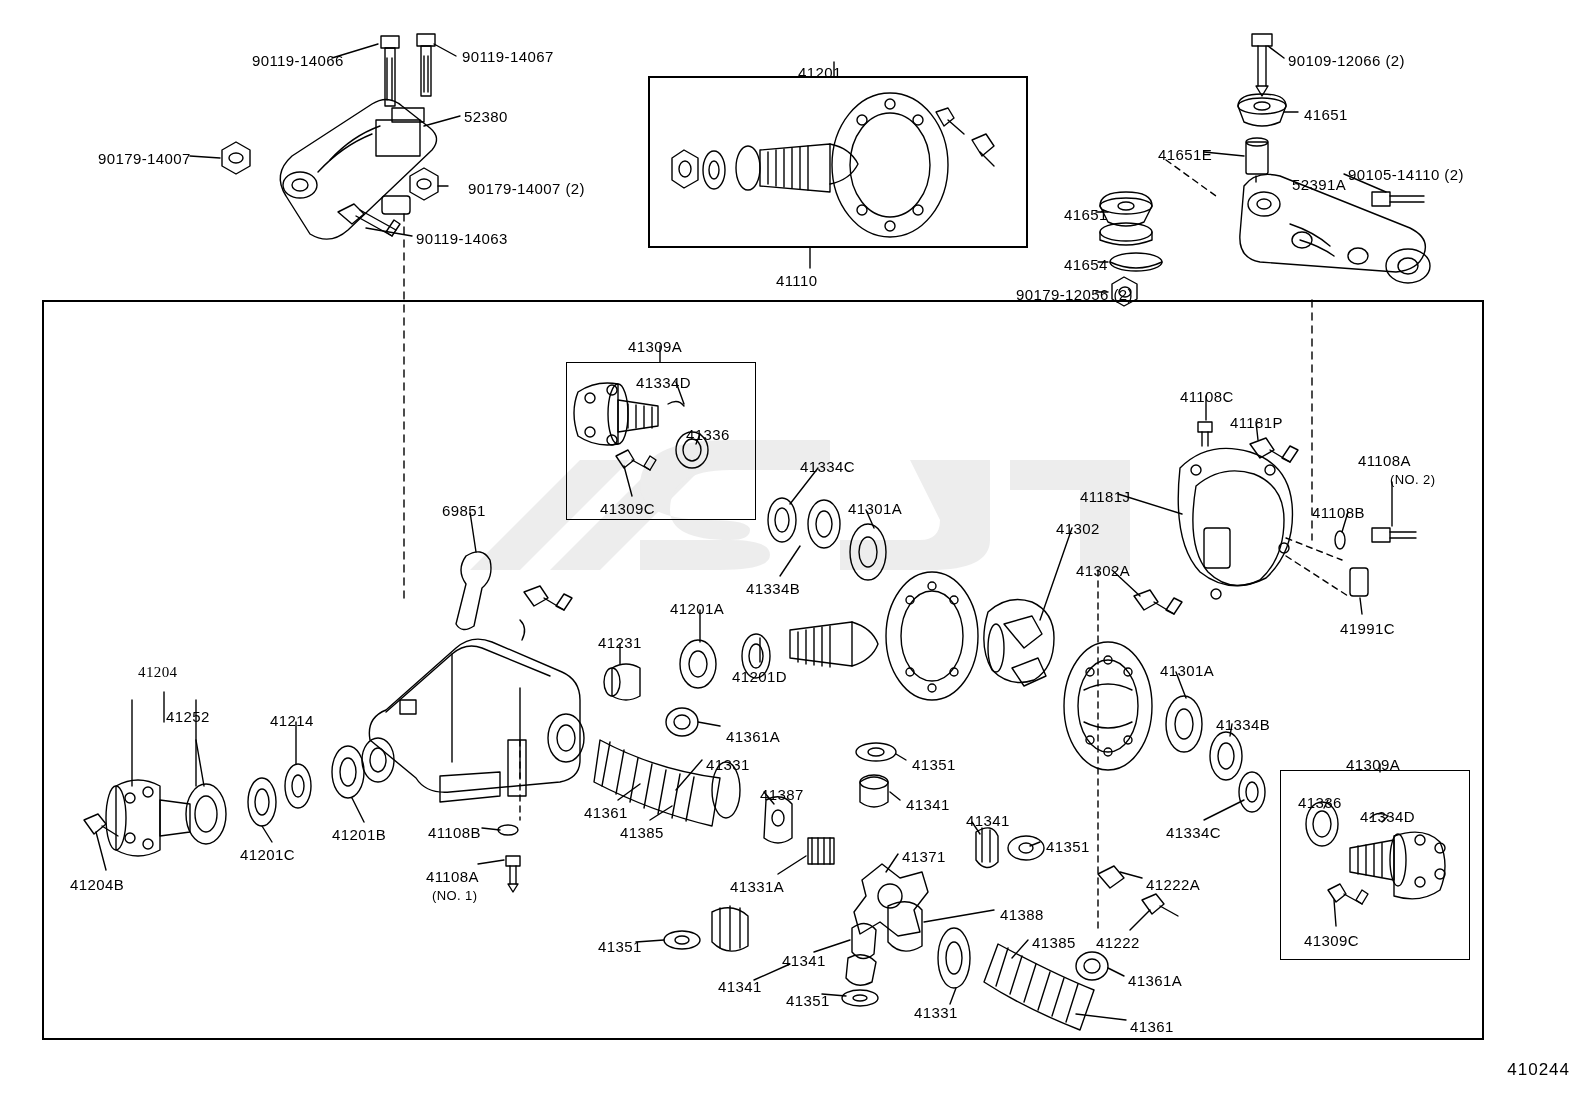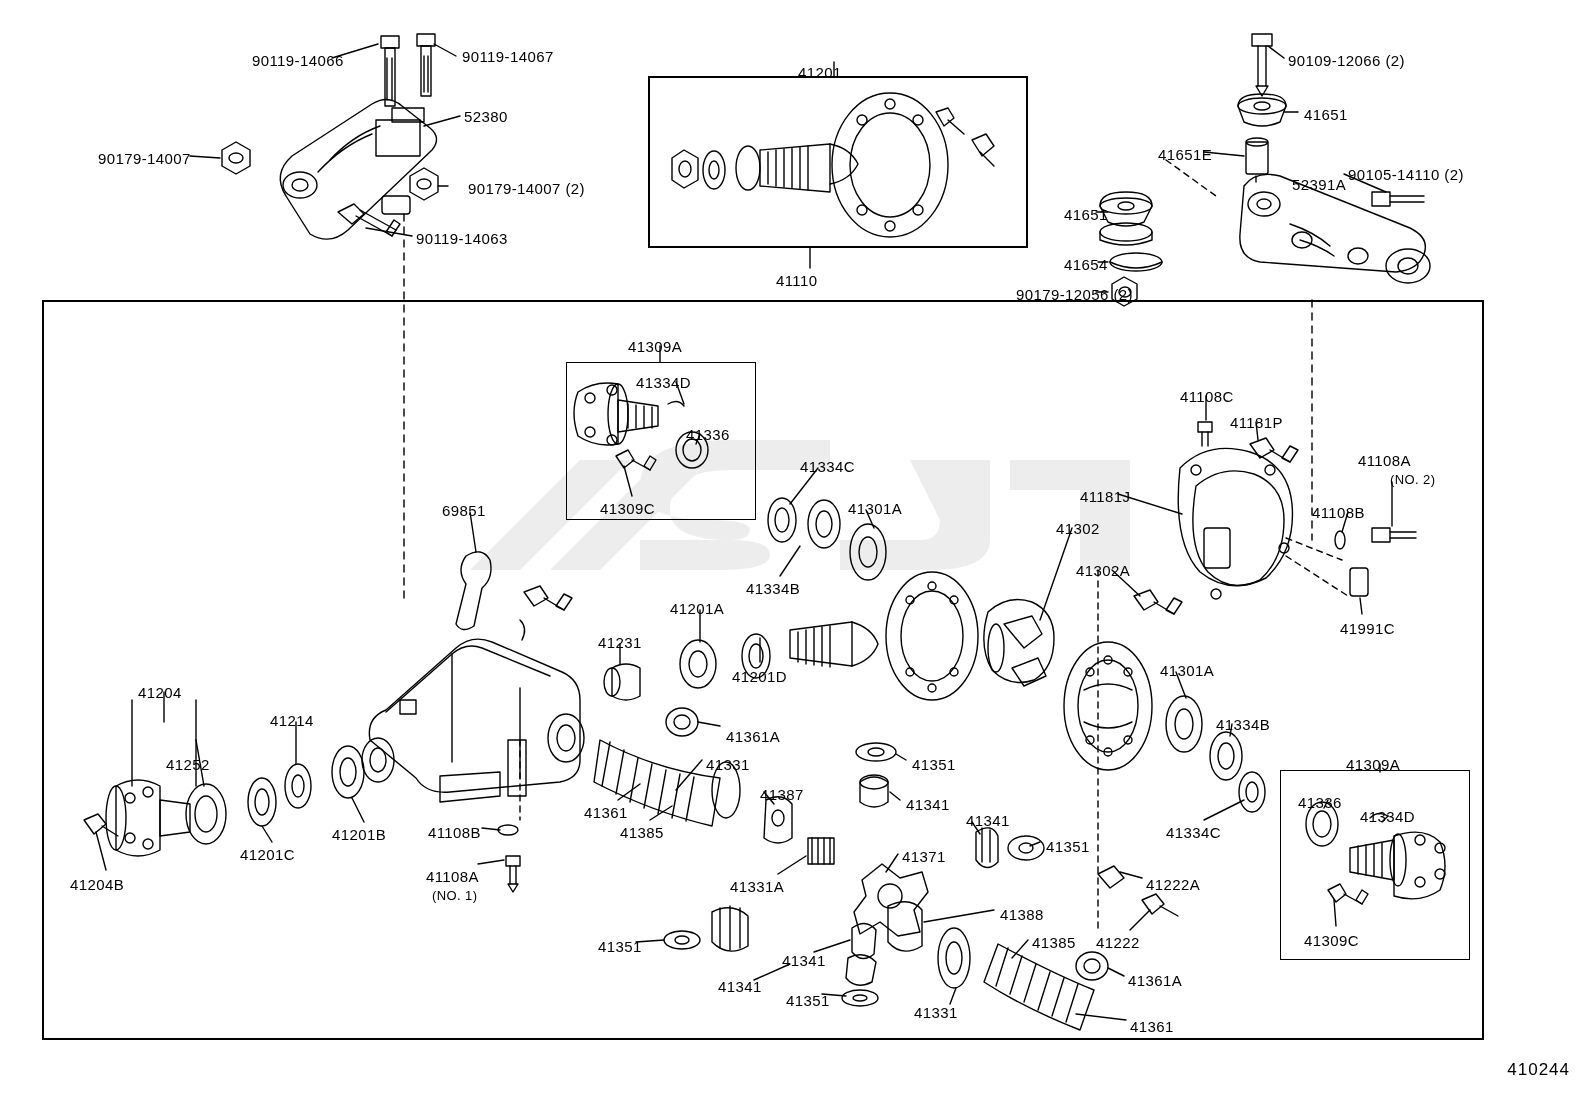--- a/index.html
+++ b/index.html
@@ -634,22 +634,22 @@
       <div class="lbl" style="left: 442px; top: 502px;">69851</div>
       <div class="lbl" style="left: 670px; top: 600px;">41201A</div>
       <div class="lbl" style="left: 598px; top: 634px;">41231</div>
       <div class="lbl" style="left: 732px; top: 668px;">41201D</div>
       <div class="lbl" style="left: 726px; top: 728px;">41361A</div>
       <div class="lbl" style="left: 706px; top: 756px;">41331</div>
       <div class="lbl" style="left: 584px; top: 804px;">41361</div>
       <div class="lbl" style="left: 620px; top: 824px;">41385</div>
       <div class="lbl" style="left: 760px; top: 786px;">41387</div>
       <div class="lbl" style="left: 730px; top: 878px;">41331A</div>
-      <div class="lbl" style="left: 138px; top: 684px;">41204</div>
-      <div class="lbl" style="left: 166px; top: 756px; text-align: center;">41252</div>
+      <div class="lbl" style="left: 138px; top: 664px; font-family: Liberation Serif, serif;">41204</div>
+      <div class="lbl" style="left: 166px; top: 708px; text-align: center;">41252</div>
       <div class="lbl" style="left: 270px; top: 712px;">41214</div>
       <div class="lbl" style="left: 240px; top: 846px;">41201C</div>
       <div class="lbl" style="left: 332px; top: 826px;">41201B</div>
       <div class="lbl" style="left: 70px; top: 876px;">41204B</div>
       <div class="lbl" style="left: 428px; top: 824px;">41108B</div>
       <div class="lbl" style="left: 426px; top: 868px;">41108A</div>
       <div class="lbl sub" style="left: 432px; top: 888px;">(NO. 1)</div>
       <div class="lbl" style="left: 912px; top: 756px;">41351</div>
       <div class="lbl" style="left: 906px; top: 796px;">41341</div>
       <div class="lbl" style="left: 966px; top: 812px;">41341</div>

